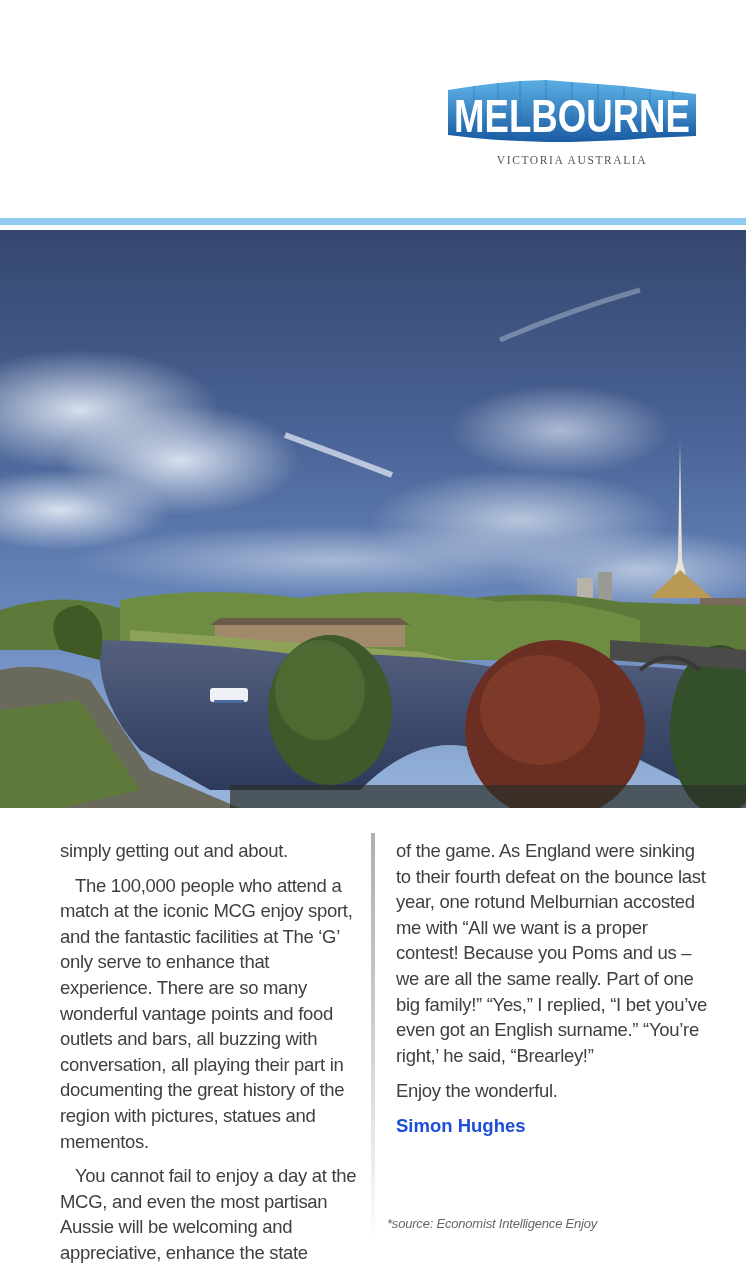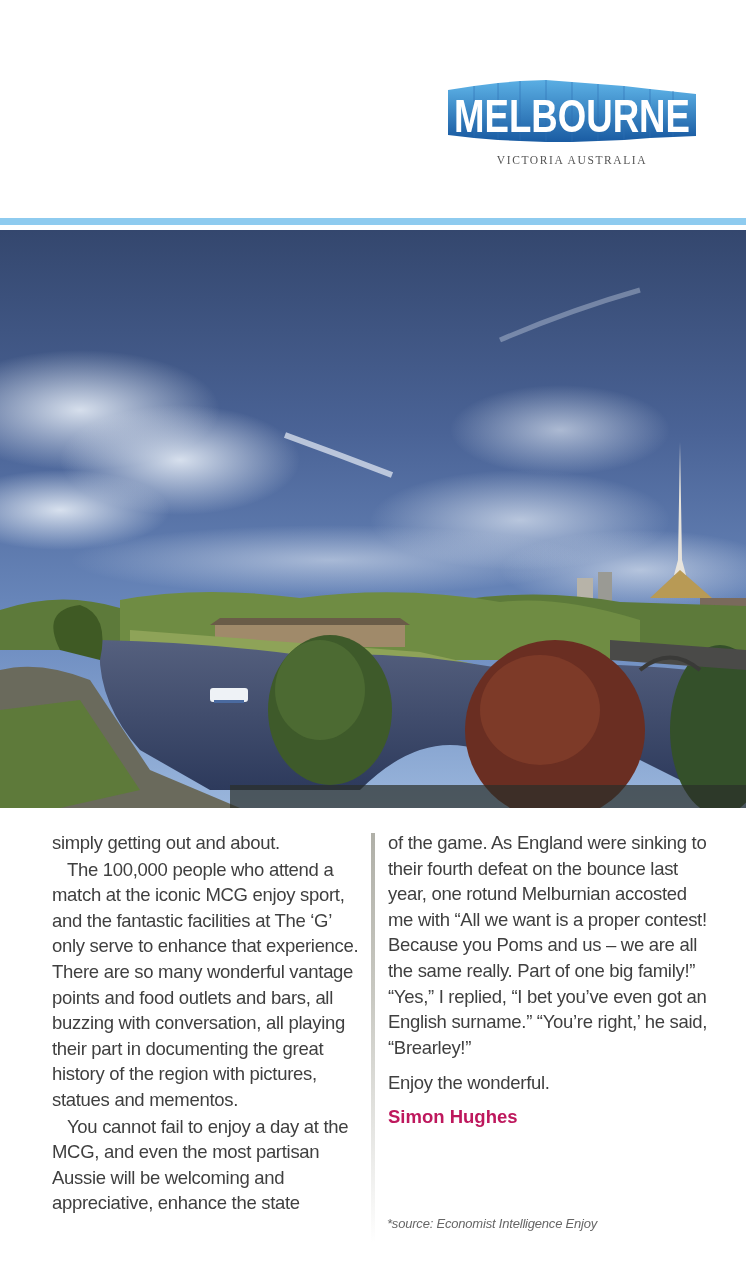--- a/index.html
+++ b/index.html
@@ -12,28 +12,28 @@
   .logo-tagline {
     position: absolute; left: 0; top: 74px; width: 248px; text-align: center;
     font-family: "Liberation Serif", "DejaVu Serif", serif; font-size: 11.5px; letter-spacing: 1.6px; color: #555;
   }
   .rule-blue { position: absolute; left: 0; top: 218px; width: 746px; height: 7px; background: #8ecbef; }
   .photo { position: absolute; left: 0; top: 230px; width: 746px; height: 578px; overflow: hidden; }
   .photo svg { display: block; }
   .col { position: absolute; font-size: 18.5px; line-height: 25.6px; color: #3f3f3f; letter-spacing: -0.3px; }
   .col-left { left: 51px; top: 829px; width: 315px; }
   .col-right { left: 387px; top: 829px; width: 330px; }
-  .col p { margin: 1px; }
+  .col p { margin: 9px; }
   .indent { text-indent: 15px; }
   .vbar {
     position: absolute; left: 371px; top: 833px; width: 4px; height: 410px;
     background: linear-gradient(to bottom, #b0b0a8 0%, #c9c9c2 40%, #ececea 80%, #ffffff 100%);
   }
   .signoff { margin-top: 10px !important; }
-  .author { margin-top: 8px !important; font-weight: bold; color: #be185d; letter-spacing: 0; }
+  .author { margin-top: 8px !important; font-weight: bold; color: #1d4ed8; letter-spacing: 0; }
   .source {
     position: absolute; left: 387px; top: 1216px; font-size: 13px; font-style: italic; color: #666; letter-spacing: -0.2px;
   }
 </style>
 </head>
 <body>
 
 <div class="logo">
   <svg class="logo-word" viewBox="0 0 248 62" width="248" height="62">
     <defs>

